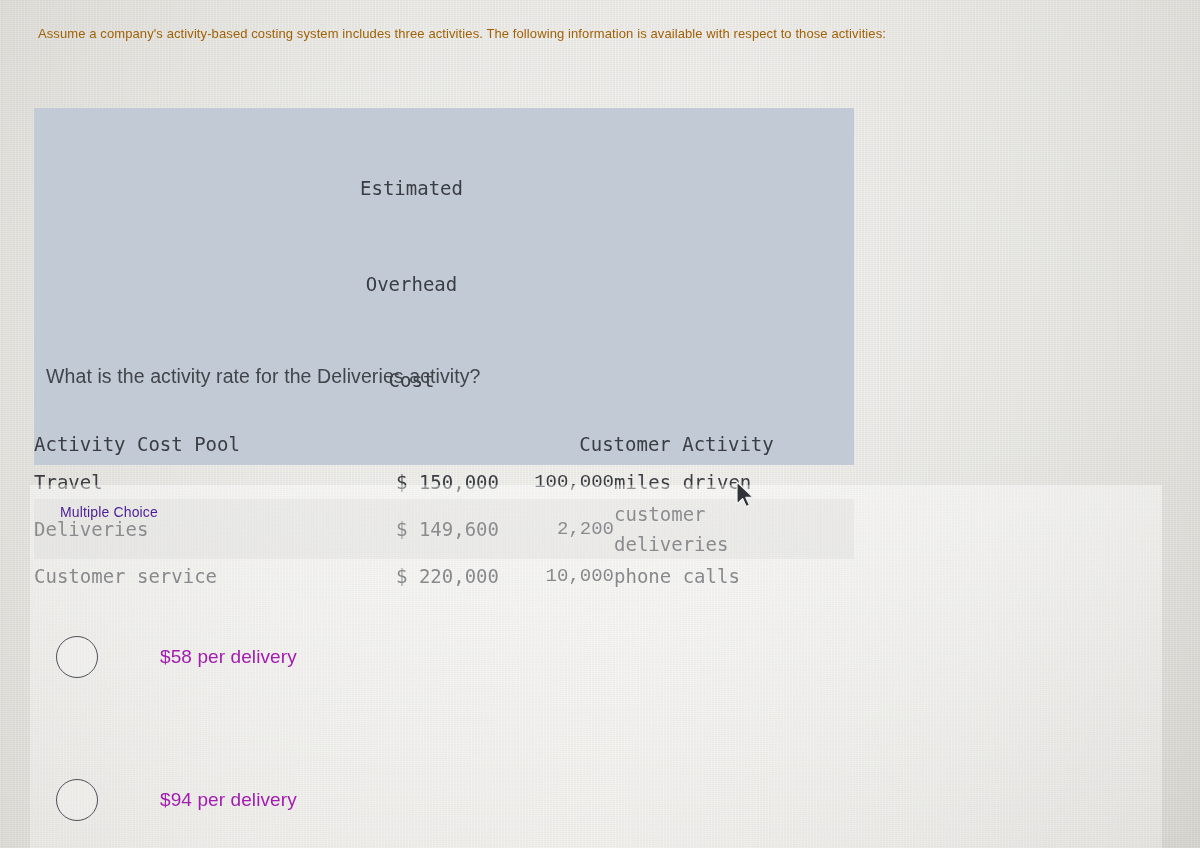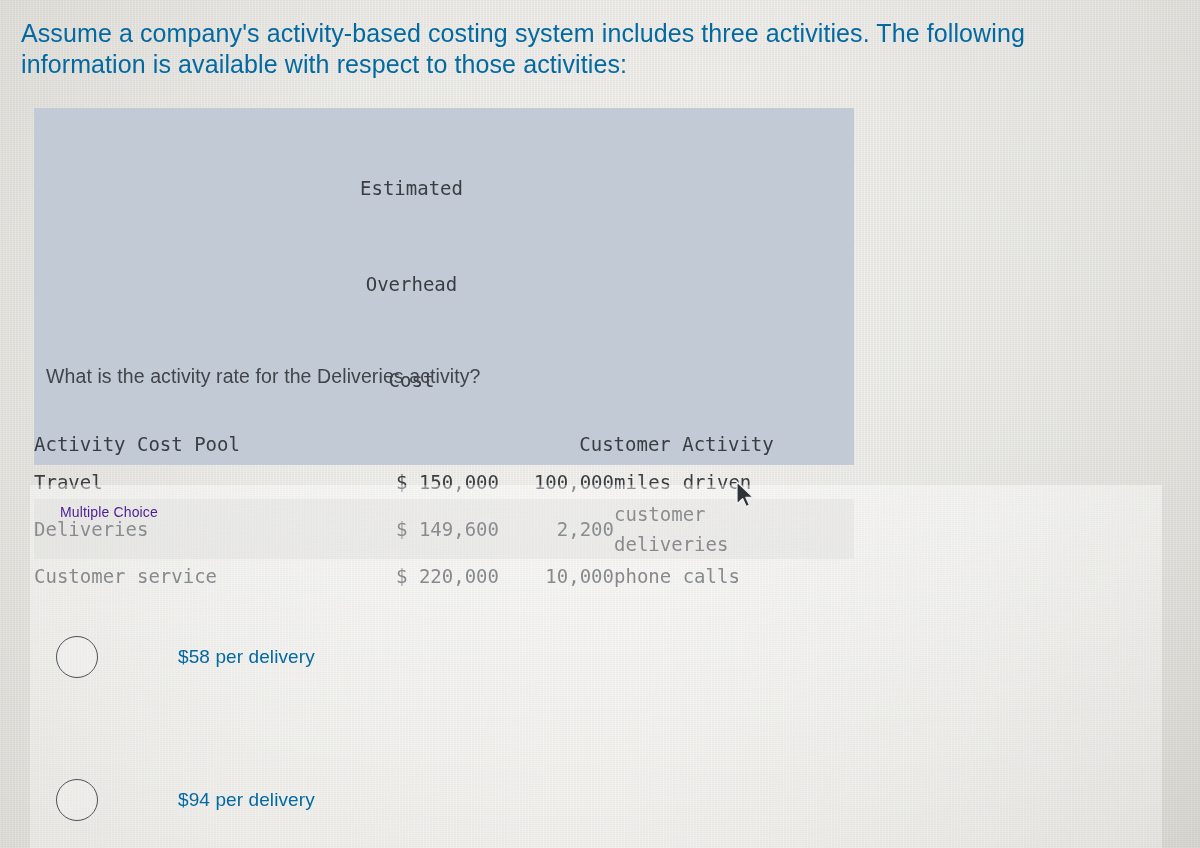--- a/index.html
+++ b/index.html
@@ -39,26 +39,26 @@
 
   #content {
     position: absolute;
     inset: 0;
     z-index: 3;
   }
 
   
   .stem {
     position: absolute;
-    left: 21px;
+    left: 38px;
     top: 18px;
     width: 1125px;
-    font-size: 25px;
+    font-size: 13px;
     line-height: 31px;
-    color: #0369a1;
+    color: #a16207;
     letter-spacing: 0.1px;
   }
 
   
   .abc-table {
     position: absolute;
     left: 34px;
     top: 108px;
     width: 820px;
     font-family: "DejaVu Sans Mono", "Liberation Mono", monospace;
@@ -82,21 +82,21 @@
   .th-pool   { text-align: left;  padding-left: 20px; width: 290px; }
   .th-cost   { text-align: center; width: 175px; }
   .th-exp    { text-align: center; padding-left: 6px; }
   .th-cost .stacked { display: block; text-align: center; }
 
   .row td { height: 34px; }
   .row.banded td { background: rgba(176,176,172,0.26); }
   .row.tall td { height: 58px; }
   .c-pool { text-align: left; padding-left: 20px; }
   .c-cost { text-align: right; padding-right: 10px; }
-  .c-qty  { text-align: right; padding-right: 9px; width: 115px; }
+  .c-qty  { text-align: right; padding-right: 9px; width: 115px; font-family: Liberation Mono, monospace; }
   .c-unit { text-align: left; line-height: 30px; }
 
   
   .question {
     position: absolute;
     left: 30px;
     top: 365px;
     font-size: 19.5px;
     color: #41454a;
     letter-spacing: 0.1px;
@@ -133,23 +133,23 @@
   .radio {
     width: 42px;
     height: 42px;
     border: 1.6px solid #4e5158;
     border-radius: 50%;
     background: rgba(255,255,255,0.18);
     box-sizing: border-box;
     flex: 0 0 auto;
   }
   .choice-text {
-    margin-left: 80px;
+    margin-left: 62px;
     font-size: 19px;
-    color: #0369a1;
+    color: #a21caf;
     letter-spacing: 0.1px;
   }
 
   
   .cursor {
     position: absolute;
     left: 735px;
     top: 481px;
     width: 20px;
     height: 28px;

